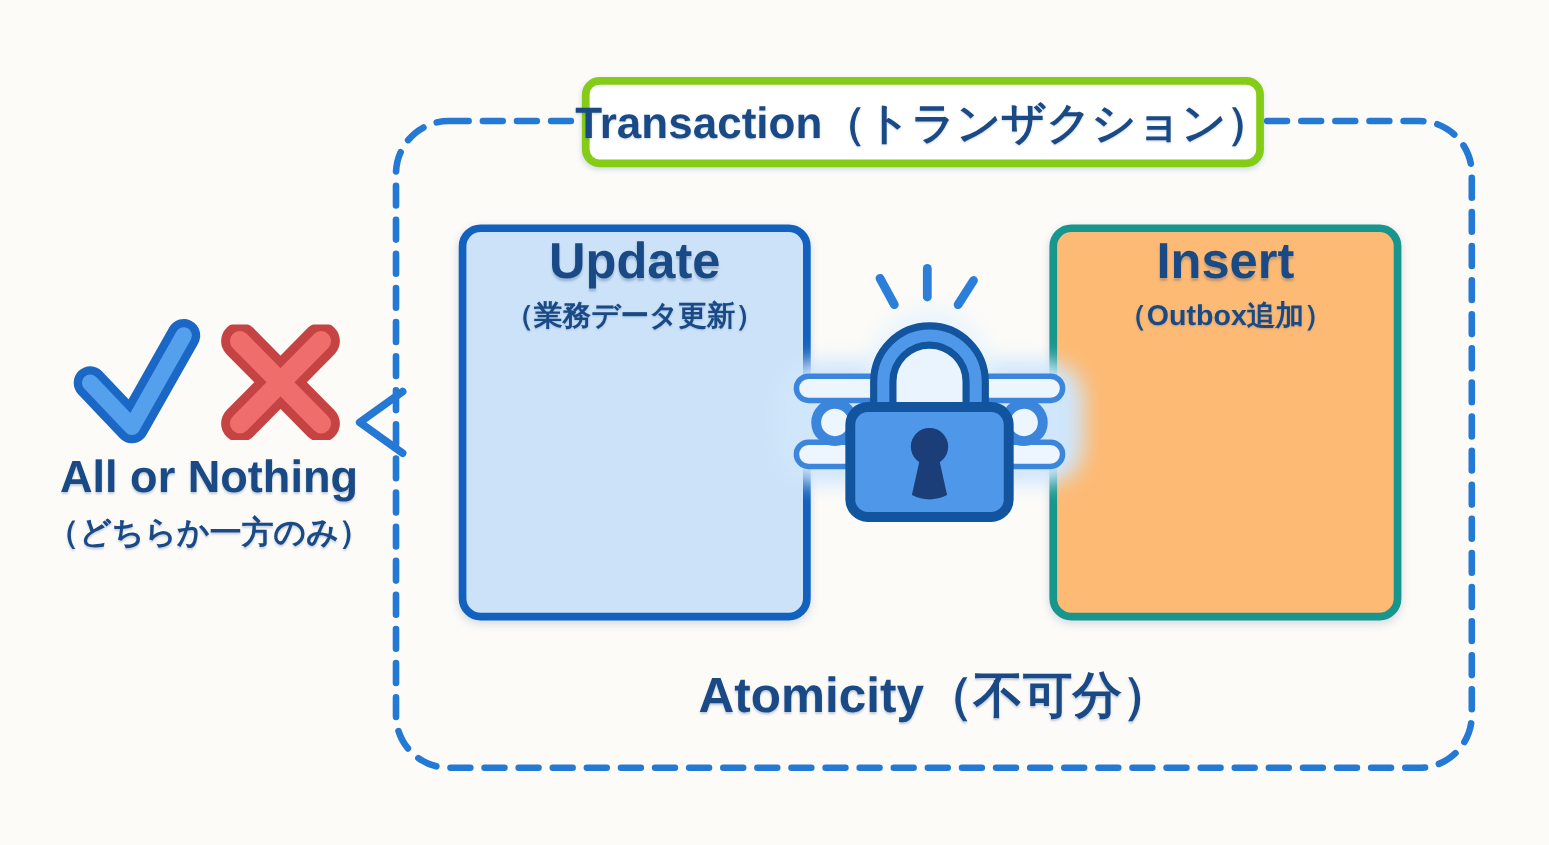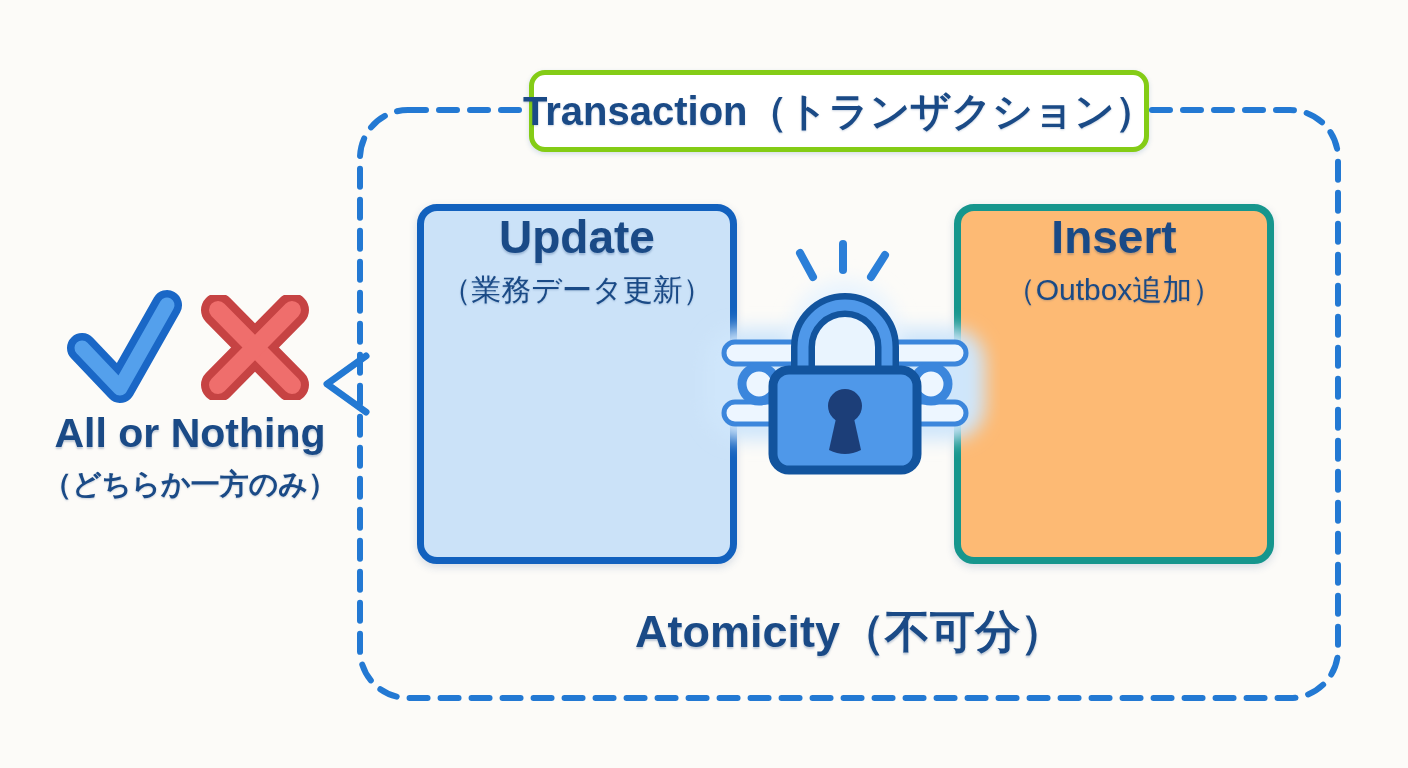--- a/index.html
+++ b/index.html
@@ -9,21 +9,21 @@
     font-family:"Liberation Sans","DejaVu Sans",sans-serif;
     overflow:hidden;
   }
   .canvas{position:relative;width:1408px;height:768px;}
   .abs{position:absolute;}
 
   
   .title-box{
     left:529px;top:70px;width:620px;height:82px;
     background:#ffffff;
-    border:5px solid #84cc16;
+    border:7px solid #84cc16;
     border-radius:16px;
     display:flex;align-items:center;justify-content:center;
     box-shadow:0 2px 5px rgba(30,90,160,0.18);
     box-sizing:border-box;
     z-index:4;
   }
   .title-box .txt{
     font-size:40px;font-weight:bold;color:#1a4a86;
     text-shadow:0 1px 2px rgba(20,60,120,0.22);
     white-space:nowrap;
@@ -37,21 +37,21 @@
     box-sizing:border-box;
     box-shadow:0 3px 8px rgba(40,80,140,0.18);
     z-index:2;
   }
   .op-box .op-title{
     font-size:46px;font-weight:bold;color:#1a4a86;
     text-shadow:0 2px 2px rgba(20,60,120,0.25);
     line-height:1.15;
   }
   .op-box .op-sub{
-    font-size:30px;font-weight:normal;color:#1a4a86;
+    font-size:26px;font-weight:bold;color:#1a4a86;
     text-shadow:0 1px 2px rgba(20,60,120,0.22);
     line-height:1.3;margin-top:6px;white-space:nowrap;
   }
   .update-box{left:417px;background:#cbe2f8;border:7px solid #1261be;}
   .insert-box{left:954px;background:#fdba74;border:7px solid #16968d;}
 
   
   .all-note{
     left:20px;top:410px;width:340px;text-align:center;color:#1a4a86;
   }

